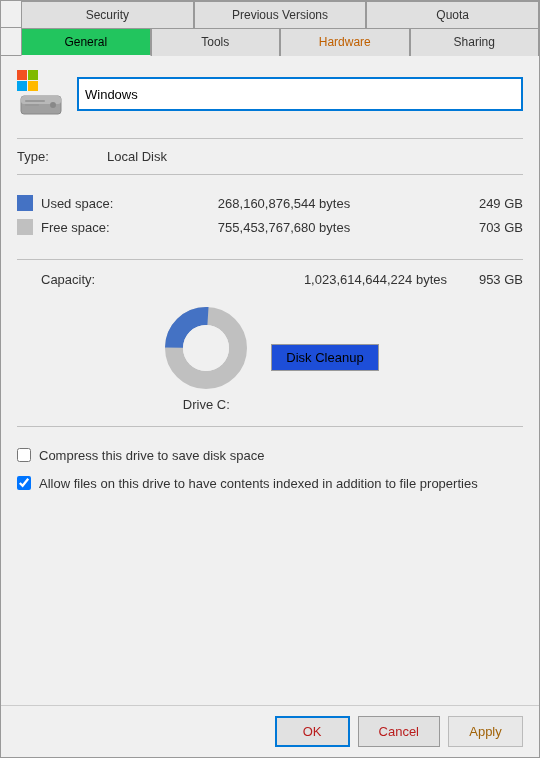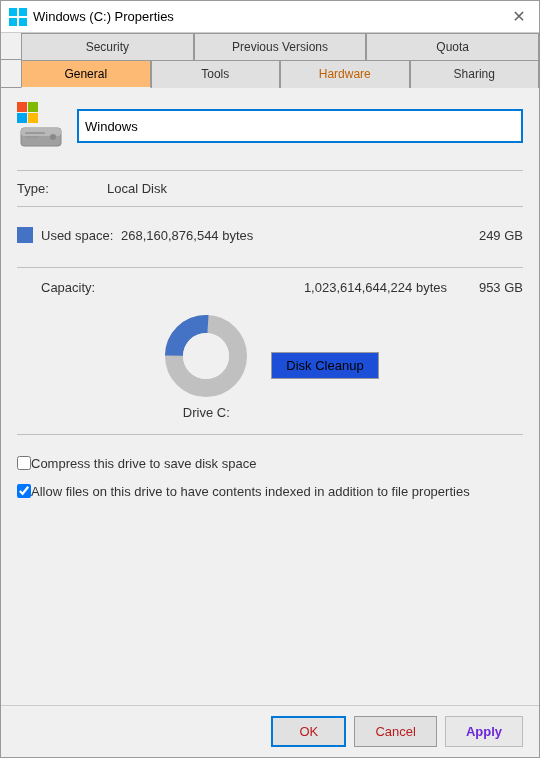--- a/index.html
+++ b/index.html
@@ -59,21 +59,21 @@
       border-bottom: none;
       background: #e0e0e0;
       cursor: pointer;
       font-size: 12px;
       color: #333;
       margin-bottom: -1px;
       flex: 1;
       text-align: center;
     }
     .tab.active {
-      background: #fdba74;
+      background: #22c55e;
       border-bottom: 1px solid #f0f0f0;
       color: #000;
       font-weight: normal;
       z-index: 1;
     }
     .tab.orange {
       color: #c06000;
     }
 
     .content {
@@ -146,21 +146,21 @@
       margin-right: 8px;
       flex-shrink: 0;
     }
     .space-label {
       width: 80px;
       font-size: 13px;
       color: #333;
     }
     .space-bytes {
       flex: 1;
-      text-align: left;
+      text-align: center;
       padding-right: 16px;
       font-size: 13px;
       color: #333;
     }
     .space-gb {
       width: 60px;
       text-align: right;
       font-size: 13px;
       color: #333;
     }
@@ -200,20 +200,21 @@
 
     .checkboxes-section {
       margin-top: 12px;
       display: flex;
       flex-direction: column;
       gap: 10px;
     }
     .checkbox-row {
       display: flex;
       align-items: flex-start;
+      gap: 8px;
     }
     .checkbox-input {
       width: 14px;
       height: 14px;
       margin-top: 1px;
       flex-shrink: 0;
       cursor: pointer;
     }
     .checkbox-label {
       font-size: 13px;
@@ -237,46 +238,31 @@
       background: #e1e1e1;
       color: #b91c1c;
       min-width: 75px;
       text-align: center;
     }
     .btn.primary {
       border: 2px solid #0078d7;
       background: #e1e1e1;
     }
     .btn:disabled {
-      color: #6d28d9;
+      color: #a16207;
       cursor: default;
       border-color: #bbb;
       background: #e8e8e8;
-      font-weight: bold;
     }
   </style>
 </head>
 <body>
 
 <div class="window">
 
-  <div class="title-bar">
-    <div class="title-bar-left">
-
-      <svg width="18" height="18" viewBox="0 0 18 18">
-        <rect x="0" y="0" width="8" height="8" fill="#00bcf2"></rect>
-        <rect x="10" y="0" width="8" height="8" fill="#00bcf2"></rect>
-        <rect x="0" y="10" width="8" height="8" fill="#00bcf2"></rect>
-        <rect x="10" y="10" width="8" height="8" fill="#00bcf2"></rect>
-
-      </svg>
-      <span>Windows (C:) Properties</span>
-    </div>
-    <button class="close-btn">✕</button>
-  </div>
 
   <div class="tab-row">
     <div class="tab">Security</div>
     <div class="tab">Previous Versions</div>
     <div class="tab">Quota</div>
   </div>
 
   <div class="tab-row">
     <div class="tab active">General</div>
     <div class="tab">Tools</div>
@@ -315,20 +301,26 @@
 
     <hr class="divider">
 
     <div class="space-rows">
       <div class="space-row">
         <div class="space-color-box" style="background:#4472c4;"></div>
         <span class="space-label">Used space:</span>
         <span class="space-bytes">268,160,876,544 bytes</span>
         <span class="space-gb">249 GB</span>
       </div>
+      <div class="space-row">
+        <div class="space-color-box" style="background:#c0c0c0;"></div>
+        <span class="space-label">Free space:</span>
+        <span class="space-bytes">755,453,767,680 bytes</span>
+        <span class="space-gb">703 GB</span>
+      </div>
     </div>
 
     <hr class="divider">
 
     <div class="capacity-row">
       <span class="capacity-label">Capacity:</span>
       <span class="capacity-bytes">1,023,614,644,224 bytes</span>
       <span class="capacity-gb">953 GB</span>
     </div>
 

